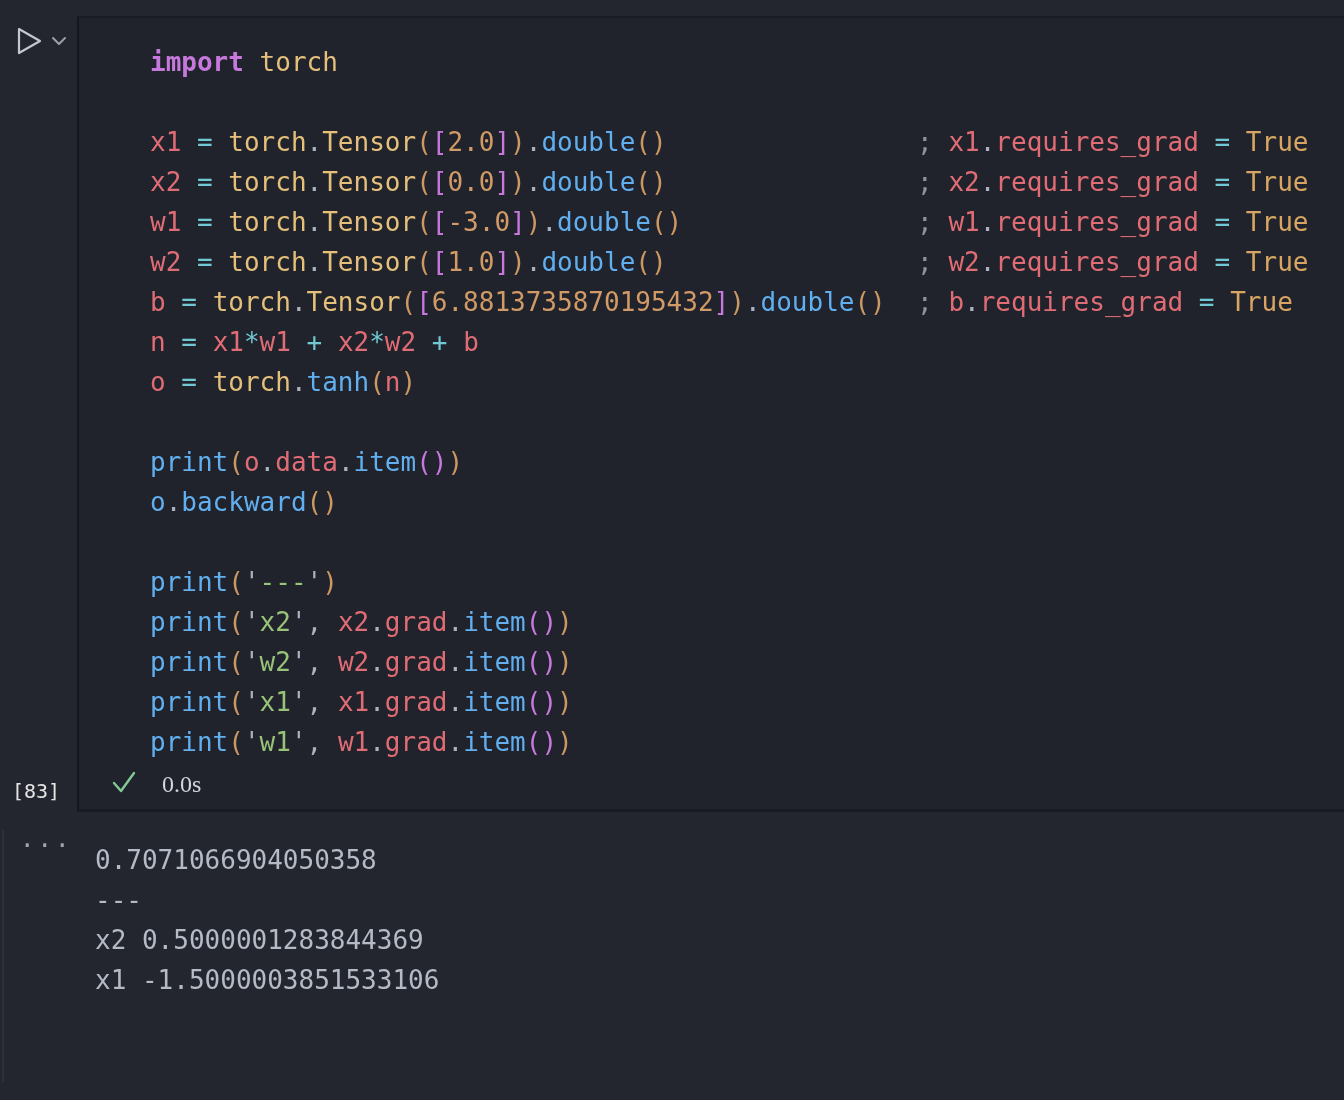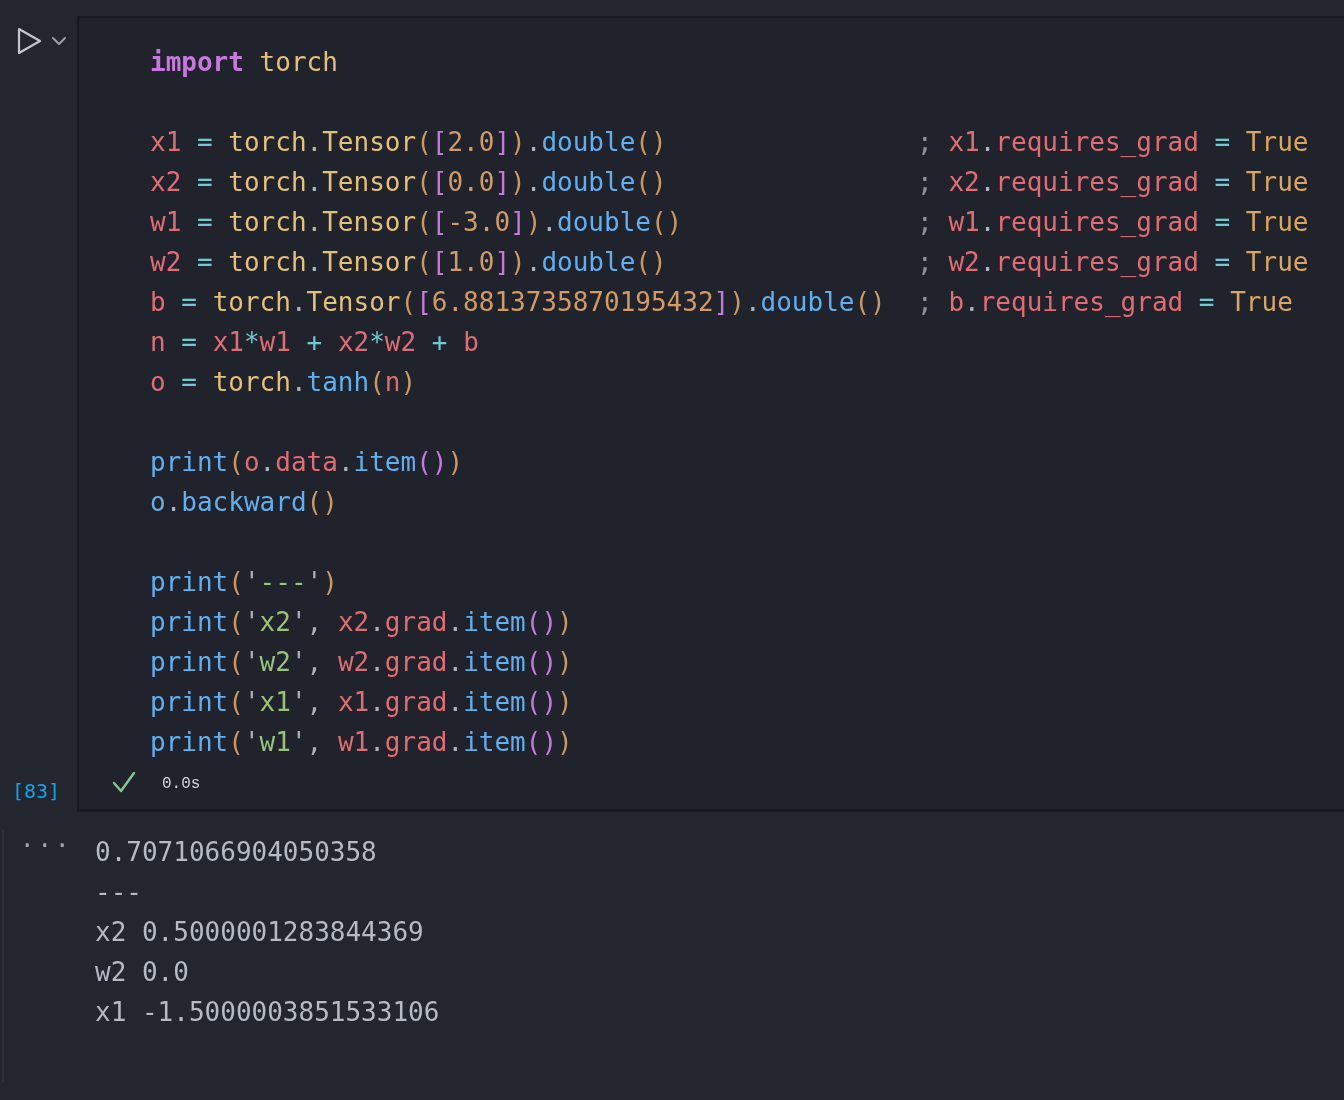--- a/index.html
+++ b/index.html
@@ -25,28 +25,28 @@
         font-size:26px; line-height:40px; white-space:pre;}
   .code-line{height:40px; white-space:pre;}
 
   .t-kw{color:var(--syn-kw);font-weight:bold;} .t-mod{color:var(--syn-mod);text-align:right;} .t-fn{color:var(--syn-fn);}
   .t-var{color:var(--syn-var);} .t-op{color:var(--syn-op);} .t-num{color:var(--syn-num);}
   .t-str{color:var(--syn-str);} .t-pun{color:var(--syn-pun);} .t-p1{color:var(--syn-p1);}
   .t-p2{color:var(--syn-p2);} .t-semi{color:var(--syn-semi);} .t-bool{color:var(--syn-bool);text-align:center;}
 
   .status-row{position:absolute; left:0; right:0; bottom:0; height:50px;
               display:flex; align-items:center; padding-left:31px;}
-  .status-duration{margin-left:24px; font-family:Liberation Mono, monospace;
-                   font-size:16px;}
+  .status-duration{margin-left:24px; font-family:Liberation Serif, serif;
+                   font-size:24px;}
 
   
   .output{position:absolute; left:0; right:0; top:820px; bottom:0;}
   .output-rule{position:absolute; left:2px; top:10px; bottom:18px; width:2px; background:#2b303a;}
   .output-ellipsis{position:absolute; left:20px; top:12px; font-size:24px; letter-spacing:3px;}
-  .output-text{position:absolute; left:95px; top:12px; font-family:"DejaVu Sans Mono", monospace;
+  .output-text{position:absolute; left:95px; top:20px; font-family:"DejaVu Sans Mono", monospace;
                font-size:26px; line-height:40px; white-space:pre;}
   .output-line{height:40px; white-space:pre;}
 </style>
 </head>
 <body>
 
 <div class="page">
 
   <div class="run-controls">
     <span class="run-btn" title="">
@@ -54,33 +54,33 @@
         <polygon points="5,3 26,15 5,27" fill="none" stroke="#c2c7d0" stroke-width="2.2" stroke-linejoin="round"></polygon>
       </svg>
     </span>
     <span class="run-chevron" style="margin-left:6px;">
       <svg width="18" height="14" viewBox="0 0 18 14">
         <polyline points="3,4 9,10 15,4" fill="none" stroke="#9aa0aa" stroke-width="2" stroke-linecap="round" stroke-linejoin="round"></polyline>
       </svg>
     </span>
   </div>
 
-  <div class="exec-count" style="color: #0ea5e9;">[83]</div>
+  <div class="exec-count" style="color: #e5e5e5;">[83]</div>
 
   <div class="cell">
     <div class="code" id="code-editor"><div class="code-line"><span class="t-kw">import</span><span class="t-pun"> </span><span class="t-mod">torch</span></div><div class="code-line"></div><div class="code-line"><span class="t-var">x1</span><span class="t-op"> = </span><span class="t-mod">torch</span><span class="t-pun">.</span><span class="t-mod">Tensor</span><span class="t-p1">(</span><span class="t-p2">[</span><span class="t-num">2.0</span><span class="t-p2">]</span><span class="t-p1">)</span><span class="t-pun">.</span><span class="t-fn">double</span><span class="t-p1">()</span><span class="t-pun">                </span><span class="t-semi">; </span><span class="t-var">x1</span><span class="t-pun">.</span><span class="t-var">requires_grad</span><span class="t-op"> = </span><span class="t-bool">True</span></div><div class="code-line"><span class="t-var">x2</span><span class="t-op"> = </span><span class="t-mod">torch</span><span class="t-pun">.</span><span class="t-mod">Tensor</span><span class="t-p1">(</span><span class="t-p2">[</span><span class="t-num">0.0</span><span class="t-p2">]</span><span class="t-p1">)</span><span class="t-pun">.</span><span class="t-fn">double</span><span class="t-p1">()</span><span class="t-pun">                </span><span class="t-semi">; </span><span class="t-var">x2</span><span class="t-pun">.</span><span class="t-var">requires_grad</span><span class="t-op"> = </span><span class="t-bool">True</span></div><div class="code-line"><span class="t-var">w1</span><span class="t-op"> = </span><span class="t-mod">torch</span><span class="t-pun">.</span><span class="t-mod">Tensor</span><span class="t-p1">(</span><span class="t-p2">[</span><span class="t-num">-3.0</span><span class="t-p2">]</span><span class="t-p1">)</span><span class="t-pun">.</span><span class="t-fn">double</span><span class="t-p1">()</span><span class="t-pun">               </span><span class="t-semi">; </span><span class="t-var">w1</span><span class="t-pun">.</span><span class="t-var">requires_grad</span><span class="t-op"> = </span><span class="t-bool">True</span></div><div class="code-line"><span class="t-var">w2</span><span class="t-op"> = </span><span class="t-mod">torch</span><span class="t-pun">.</span><span class="t-mod">Tensor</span><span class="t-p1">(</span><span class="t-p2">[</span><span class="t-num">1.0</span><span class="t-p2">]</span><span class="t-p1">)</span><span class="t-pun">.</span><span class="t-fn">double</span><span class="t-p1">()</span><span class="t-pun">                </span><span class="t-semi">; </span><span class="t-var">w2</span><span class="t-pun">.</span><span class="t-var">requires_grad</span><span class="t-op"> = </span><span class="t-bool">True</span></div><div class="code-line"><span class="t-var">b</span><span class="t-op"> = </span><span class="t-mod">torch</span><span class="t-pun">.</span><span class="t-mod">Tensor</span><span class="t-p1">(</span><span class="t-p2">[</span><span class="t-num">6.8813735870195432</span><span class="t-p2">]</span><span class="t-p1">)</span><span class="t-pun">.</span><span class="t-fn">double</span><span class="t-p1">()</span><span class="t-pun">  </span><span class="t-semi">; </span><span class="t-var">b</span><span class="t-pun">.</span><span class="t-var">requires_grad</span><span class="t-op"> = </span><span class="t-bool">True</span></div><div class="code-line"><span class="t-var">n</span><span class="t-op"> = </span><span class="t-var">x1</span><span class="t-op">*</span><span class="t-var">w1</span><span class="t-op"> + </span><span class="t-var">x2</span><span class="t-op">*</span><span class="t-var">w2</span><span class="t-op"> + </span><span class="t-var">b</span></div><div class="code-line"><span class="t-var">o</span><span class="t-op"> = </span><span class="t-mod">torch</span><span class="t-pun">.</span><span class="t-fn">tanh</span><span class="t-p1">(</span><span class="t-var">n</span><span class="t-p1">)</span></div><div class="code-line"></div><div class="code-line"><span class="t-fn">print</span><span class="t-p1">(</span><span class="t-var">o</span><span class="t-pun">.</span><span class="t-var">data</span><span class="t-pun">.</span><span class="t-fn">item</span><span class="t-p2">()</span><span class="t-p1">)</span></div><div class="code-line"><span class="t-fn">o</span><span class="t-pun">.</span><span class="t-fn">backward</span><span class="t-p1">()</span></div><div class="code-line"></div><div class="code-line"><span class="t-fn">print</span><span class="t-p1">(</span><span class="t-pun">'</span><span class="t-str">---</span><span class="t-pun">'</span><span class="t-p1">)</span></div><div class="code-line"><span class="t-fn">print</span><span class="t-p1">(</span><span class="t-pun">'</span><span class="t-str">x2</span><span class="t-pun">'</span><span class="t-pun">, </span><span class="t-var">x2</span><span class="t-pun">.</span><span class="t-var">grad</span><span class="t-pun">.</span><span class="t-fn">item</span><span class="t-p2">()</span><span class="t-p1">)</span></div><div class="code-line"><span class="t-fn">print</span><span class="t-p1">(</span><span class="t-pun">'</span><span class="t-str">w2</span><span class="t-pun">'</span><span class="t-pun">, </span><span class="t-var">w2</span><span class="t-pun">.</span><span class="t-var">grad</span><span class="t-pun">.</span><span class="t-fn">item</span><span class="t-p2">()</span><span class="t-p1">)</span></div><div class="code-line"><span class="t-fn">print</span><span class="t-p1">(</span><span class="t-pun">'</span><span class="t-str">x1</span><span class="t-pun">'</span><span class="t-pun">, </span><span class="t-var">x1</span><span class="t-pun">.</span><span class="t-var">grad</span><span class="t-pun">.</span><span class="t-fn">item</span><span class="t-p2">()</span><span class="t-p1">)</span></div><div class="code-line"><span class="t-fn">print</span><span class="t-p1">(</span><span class="t-pun">'</span><span class="t-str">w1</span><span class="t-pun">'</span><span class="t-pun">, </span><span class="t-var">w1</span><span class="t-pun">.</span><span class="t-var">grad</span><span class="t-pun">.</span><span class="t-fn">item</span><span class="t-p2">()</span><span class="t-p1">)</span></div></div>
     <div class="status-row">
       <span>
         <svg width="28" height="28" viewBox="0 0 28 28">
           <polyline points="4,15 11,23 24,5" fill="none" stroke="#81c995" stroke-width="2.4" stroke-linecap="round" stroke-linejoin="round"></polyline>
         </svg>
       </span>
       <span class="status-duration" style="color: rgb(211, 214, 220);">0.0s</span>
     </div>
   </div>
 
   <div class="output">
     <div class="output-rule" style="background: rgb(43, 48, 58);"></div>
     <div class="output-ellipsis" style="color: rgb(160, 166, 178);">···</div>
-    <div class="output-text" id="output-text" style="color: rgb(180, 186, 198);"><div class="output-line">0.7071066904050358</div><div class="output-line">---</div><div class="output-line">x2 0.5000001283844369</div><div class="output-line">w2 0.0</div><div class="output-line">x1 -1.5000003851533106</div></div>
+    <div class="output-text" id="output-text" style="color: rgb(180, 186, 198);"><div class="output-line">0.7071066904050358</div><div class="output-line">---</div><div class="output-line">x2 0.5000001283844369</div><div class="output-line">x1 -1.5000003851533106</div></div>
   </div>
 
 </div>
 
 </body></html>

